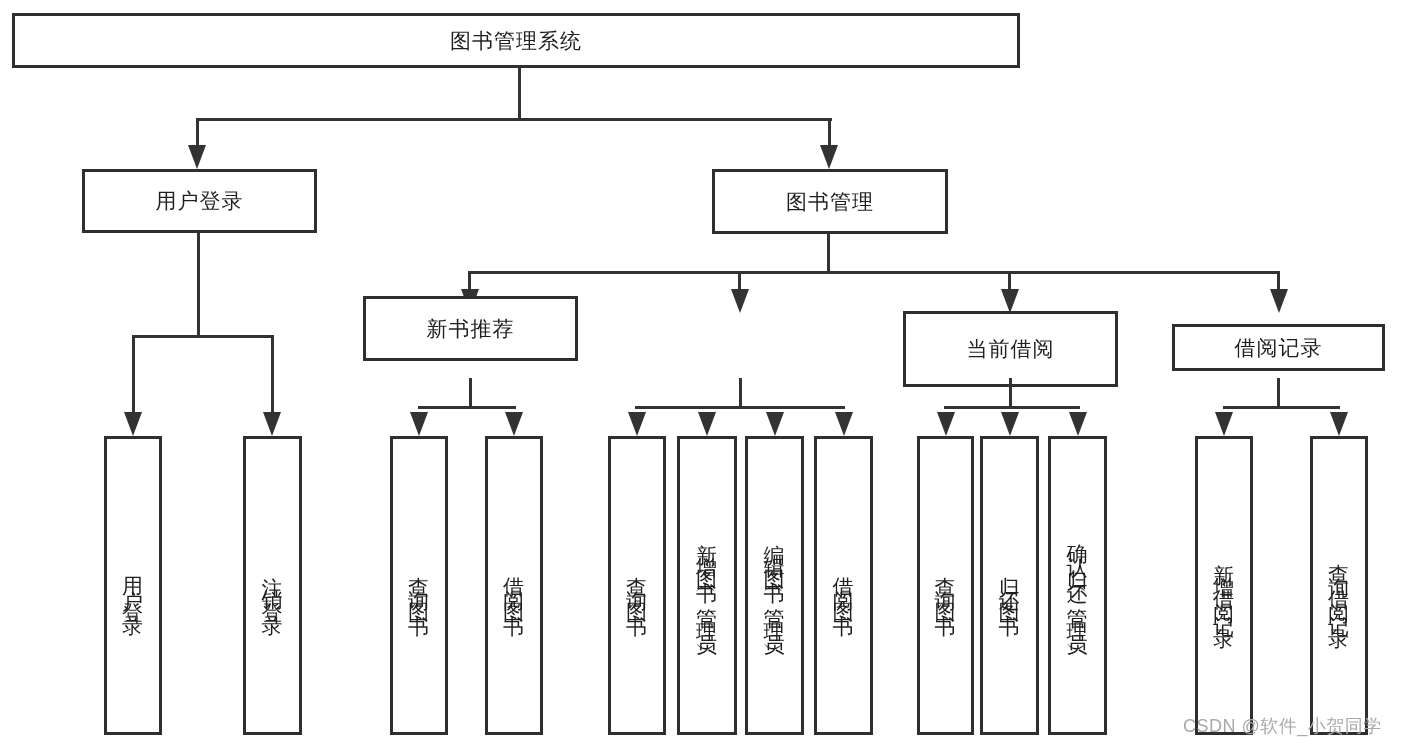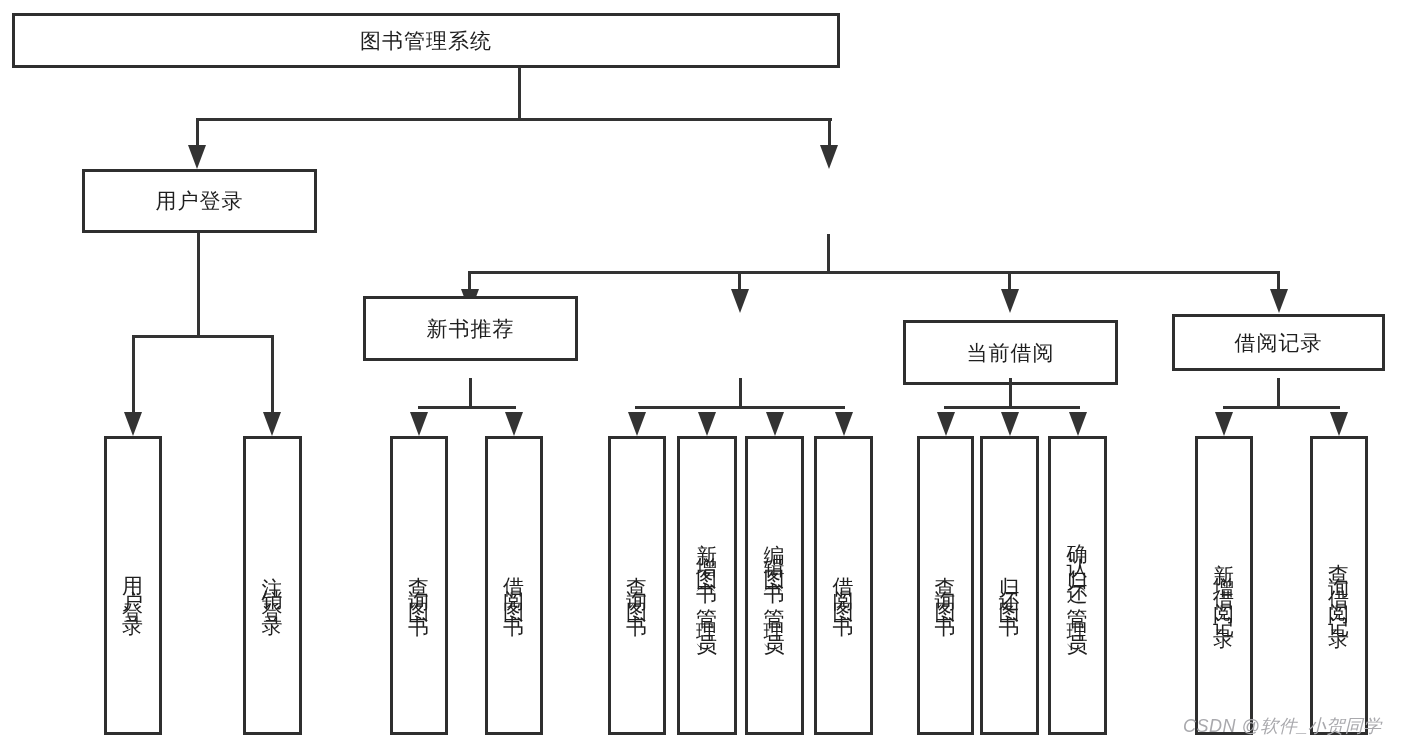--- a/index.html
+++ b/index.html
@@ -20,38 +20,39 @@
   }
   .hline{position:absolute;height:3px;background:#333333;}
   .vline{position:absolute;width:3px;background:#333333;}
   .arrow{
     position:absolute;width:0;height:0;
     border-left:9px solid transparent;border-right:9px solid transparent;
     border-top:24px solid #333333;
   }
   .watermark{
     position:absolute;left:1183px;top:714px;font-size:18px;color:#a9a9ad;
-    letter-spacing:0.5px;white-space:nowrap;font-style:italic;
+    letter-spacing:0.5px;white-space:nowrap;
   }
 </style>
 </head>
 <body>
 
 <div class="canvas">
 
-  <div class="box" style="left:12px;top:13px;width:828px;height:55px">图书管理系统</div>
+  <div class="box" style="left:12px;top:13px;width:1008px;height:55px">图书管理系统</div>
 
   <div class="vline" style="left:518px;top:67px;height:54px"></div>
   <div class="hline" style="left:196px;top:118px;width:636px"></div>
   <div class="vline" style="left:196px;top:118px;height:30px"></div>
   <div class="arrow" style="left:188px;top:145px"></div>
   <div class="vline" style="left:828px;top:118px;height:30px"></div>
   <div class="arrow" style="left:820px;top:145px"></div>
 
   <div class="box" style="left:82px;top:169px;width:235px;height:64px">用户登录</div>
+  <div class="box" style="left:712px;top:169px;width:236px;height:65px">图书管理</div>
 
   <div class="vline" style="left:197px;top:233px;height:105px"></div>
   <div class="hline" style="left:132px;top:335px;width:142px"></div>
   <div class="vline" style="left:132px;top:335px;height:80px"></div>
   <div class="arrow" style="left:124px;top:412px"></div>
   <div class="vline" style="left:271px;top:335px;height:80px"></div>
   <div class="arrow" style="left:263px;top:412px"></div>
 
   <div class="box leaf" style="left:104px;top:436px;width:58px;height:299px">
     <span class="vtext">用户登录</span>
@@ -65,22 +66,22 @@
   <div class="vline" style="left:468px;top:271px;height:22px"></div>
   <div class="arrow" style="left:461px;top:289px"></div>
   <div class="vline" style="left:738px;top:271px;height:22px"></div>
   <div class="arrow" style="left:731px;top:289px"></div>
   <div class="vline" style="left:1008px;top:271px;height:22px"></div>
   <div class="arrow" style="left:1001px;top:289px"></div>
   <div class="vline" style="left:1277px;top:271px;height:22px"></div>
   <div class="arrow" style="left:1270px;top:289px"></div>
 
   <div class="box" style="left:363px;top:296px;width:215px;height:65px">新书推荐</div>
-  <div class="box" style="left:903px;top:320px;width:215px;height:65px">当前借阅</div>
-  <div class="box" style="left:1172px;top:314px;width:213px;height:57px">借阅记录</div>
+  <div class="box" style="left:903px;top:311px;width:215px;height:76px">当前借阅</div>
+  <div class="box" style="left:1172px;top:324px;width:213px;height:47px">借阅记录</div>
 
   <div class="vline" style="left:469px;top:378px;height:31px"></div>
   <div class="hline" style="left:418px;top:406px;width:98px"></div>
   <div class="arrow" style="left:410px;top:412px"></div>
   <div class="arrow" style="left:505px;top:412px"></div>
 
   <div class="box leaf" style="left:390px;top:436px;width:58px;height:299px">
     <span class="vtext">查询图书</span>
   </div>
   <div class="box leaf" style="left:485px;top:436px;width:58px;height:299px">

